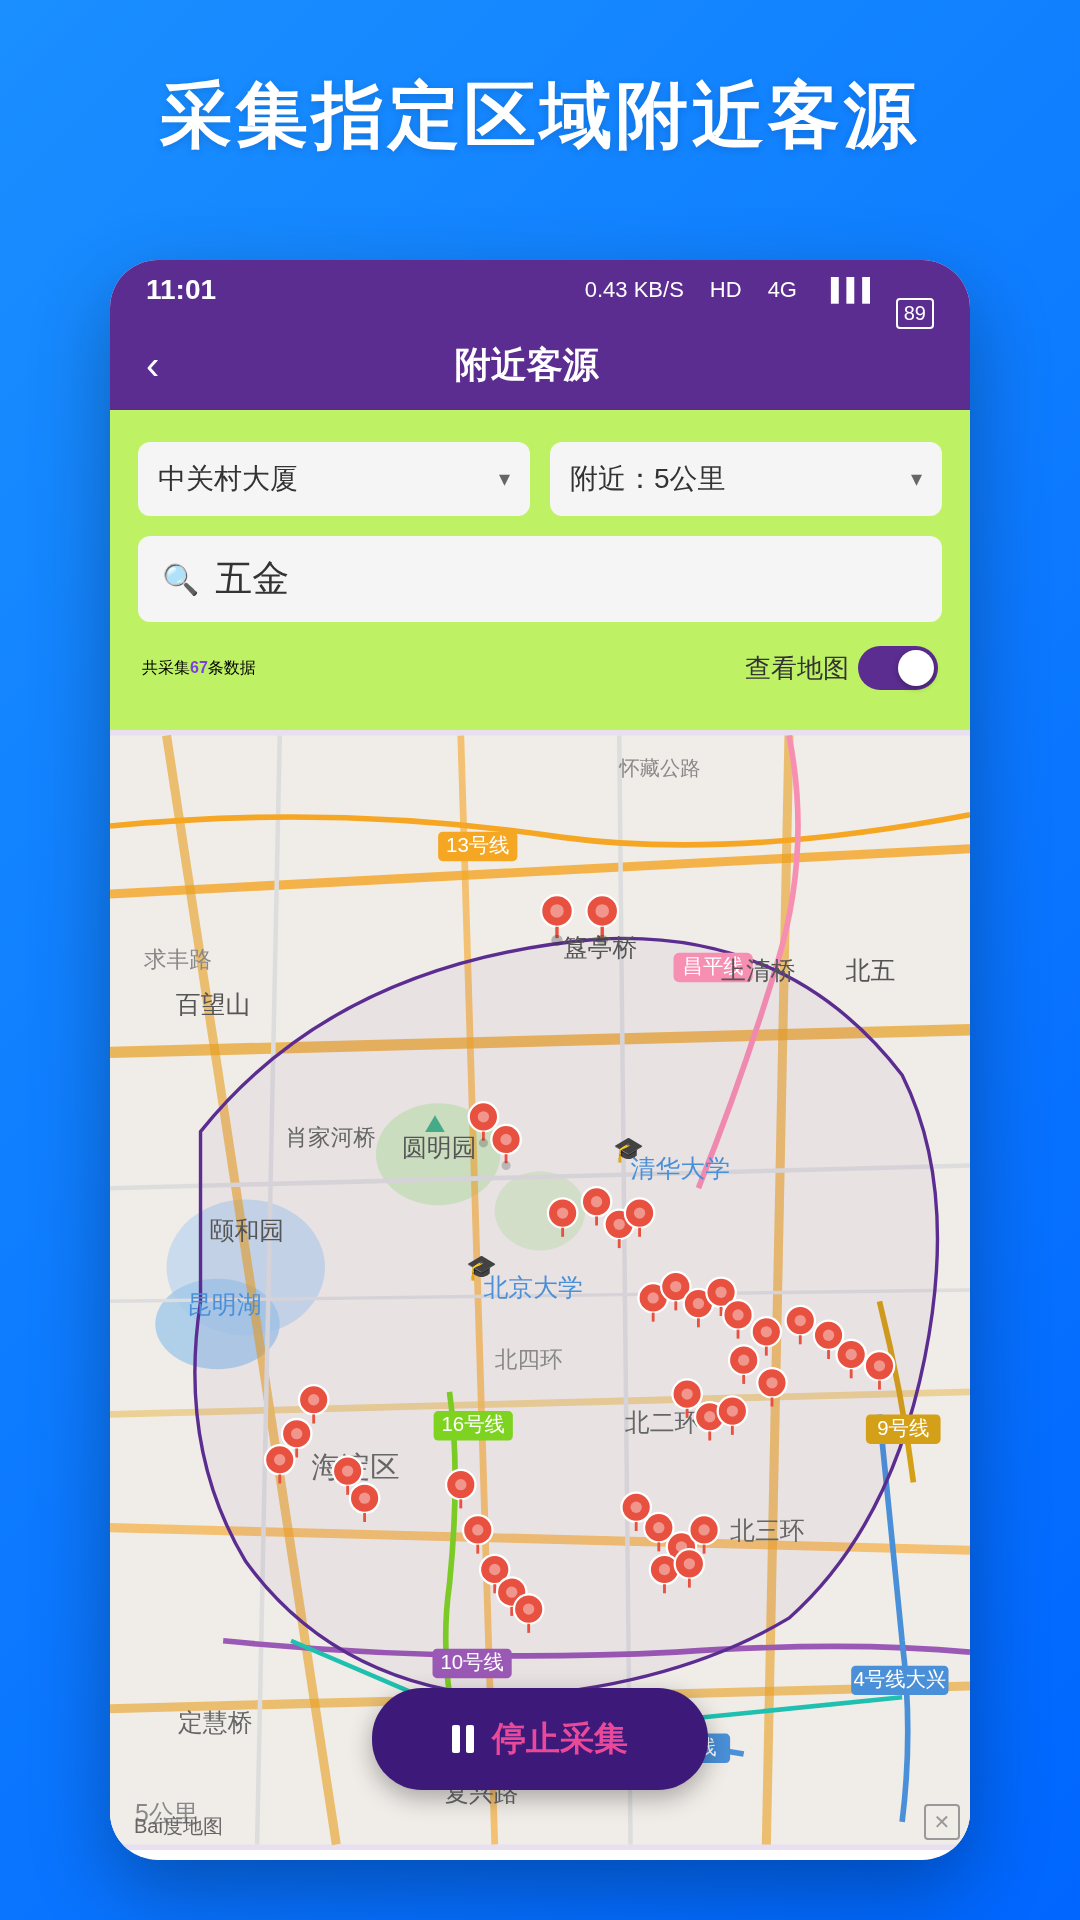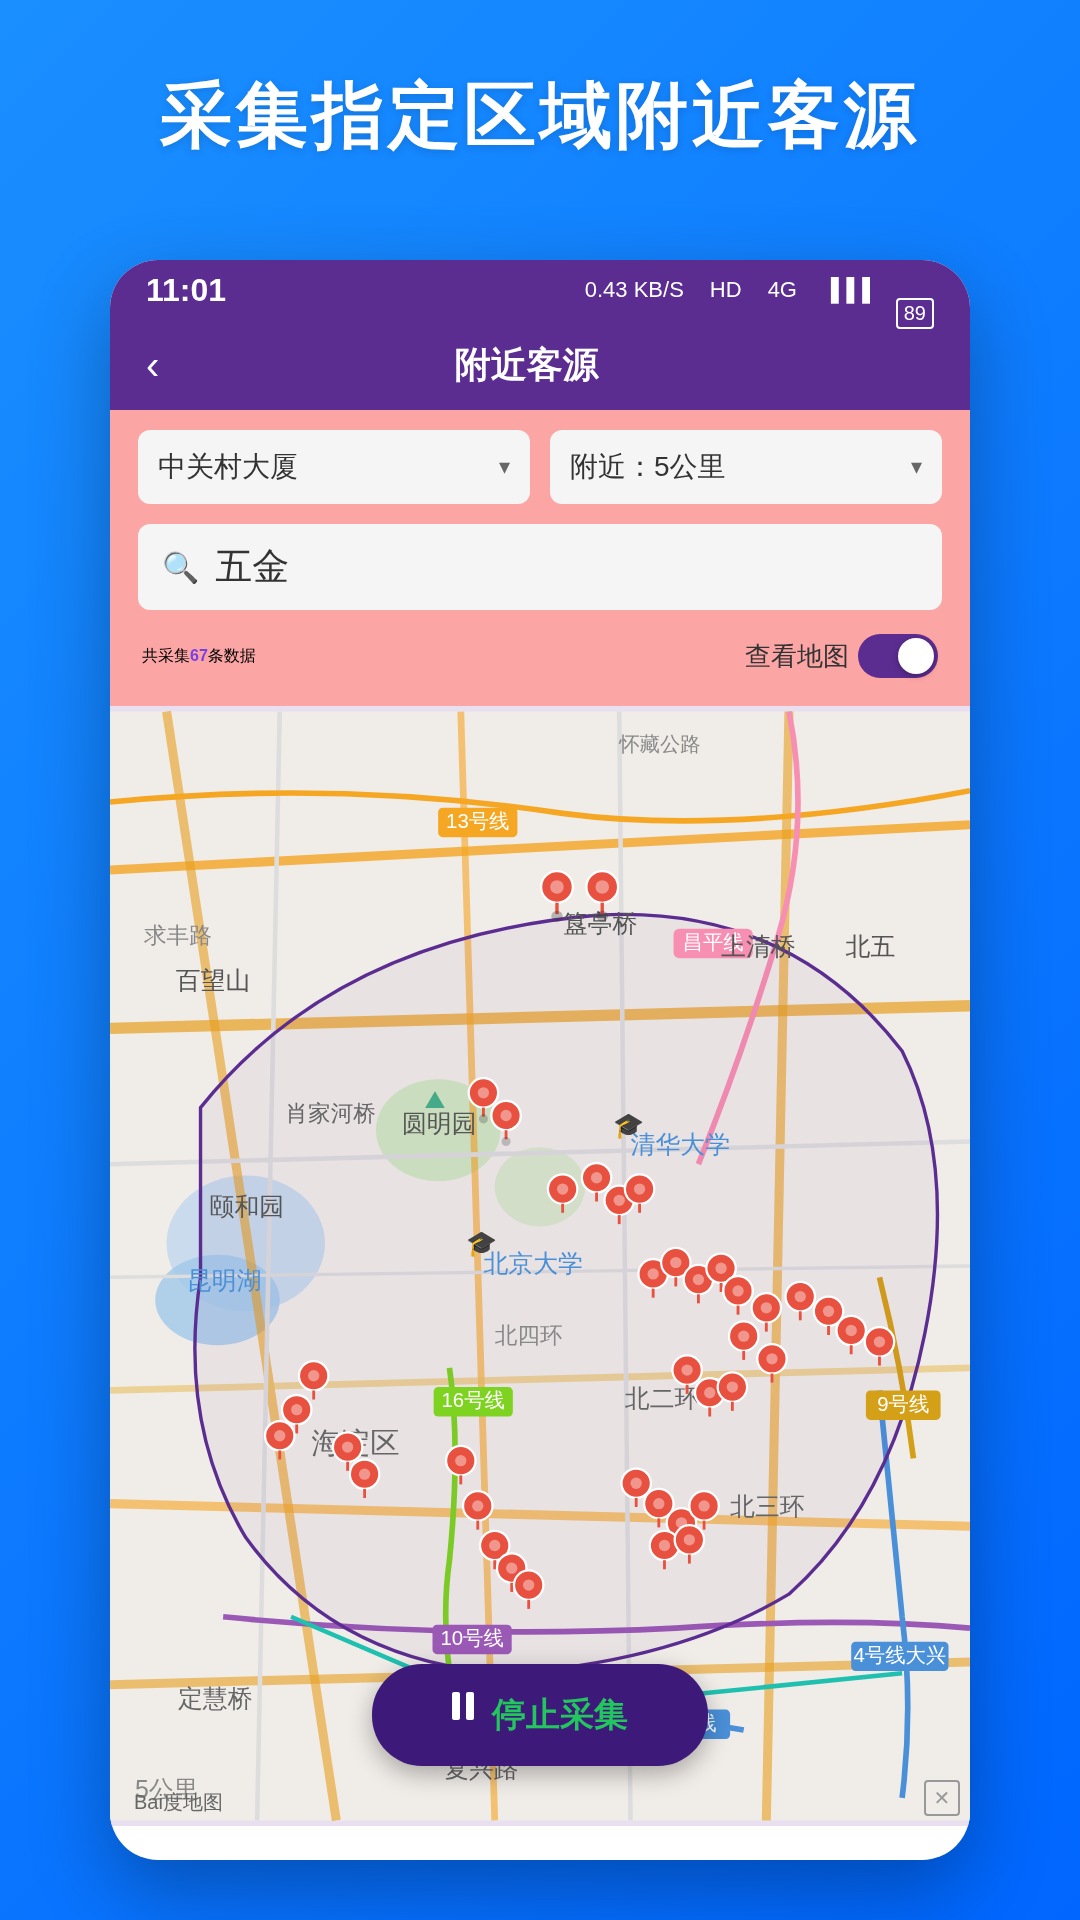--- a/index.html
+++ b/index.html
@@ -38,21 +38,21 @@
     .status-bar {
       background: #5c2d91;
       height: 60px;
       display: flex;
       align-items: center;
       justify-content: space-between;
       padding: 0 36px;
       color: white;
     }
     .status-time {
-      font-size: 32px;
+      font-size: 28px;
       font-weight: 600;
     }
     .status-icons {
       display: flex;
       align-items: center;
       gap: 26px;
       font-size: 22px;
     }
     .status-battery {
       border: 2px solid white;
@@ -80,22 +80,22 @@
     .header-title {
       flex: 1;
       text-align: center;
       font-size: 36px;
       font-weight: 600;
       margin-right: 60px;
     }
 
     
     .controls {
-      background: #fca5a5;
-      padding: 20px 28px;
+      background: #bef264;
+      padding: 32px 28px;
     }
     .controls-row1 {
       display: flex;
       gap: 20px;
       margin-bottom: 20px;
     }
     .select-box {
       flex: 1;
       background: #f5f5f5;
       border-radius: 12px;
@@ -183,26 +183,27 @@
       height: 100%;
     }
 
     
     .bottom-btn {
       position: absolute;
       bottom: 60px;
       left: 50%;
       transform: translateX(-50%);
       background: #3d1a7a;
-      color: #22c55e;
+      color: #ec4899;
       border-radius: 50px;
       padding: 28px 80px;
       font-size: 34px;
       font-weight: 600;
       display: flex;
+      align-items: center;
       gap: 18px;
       cursor: pointer;
       white-space: nowrap;
       box-shadow: 0 8px 24px rgba(0,0,0,0.3);
       z-index: 20;
     }
     .pause-icon {
       display: flex;
       gap: 6px;
     }

